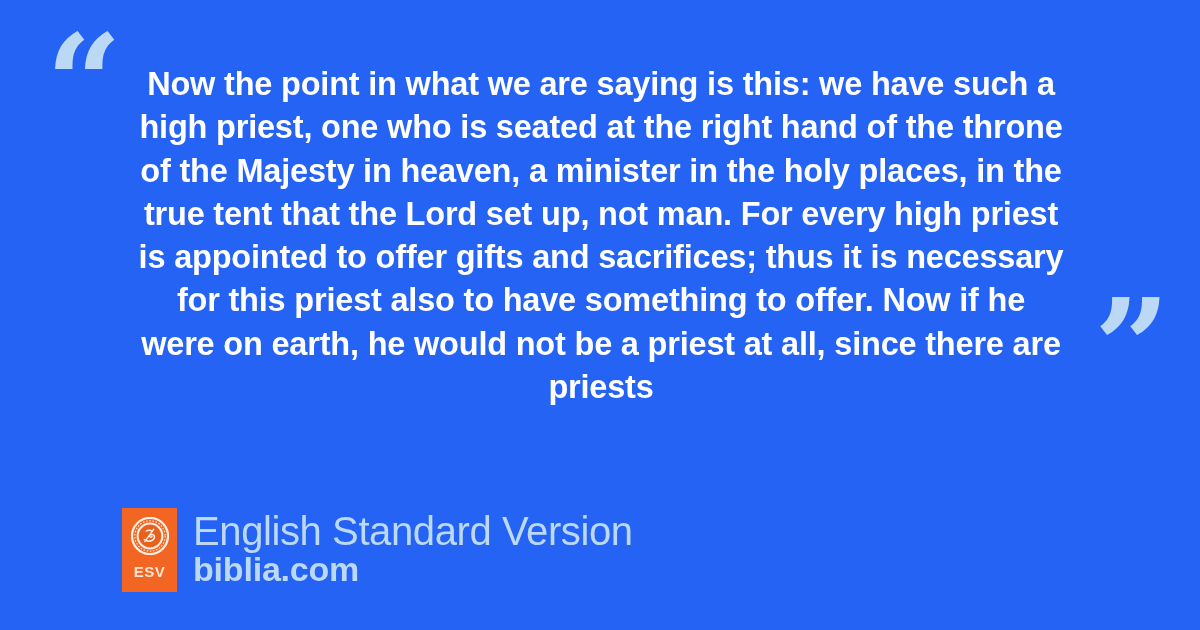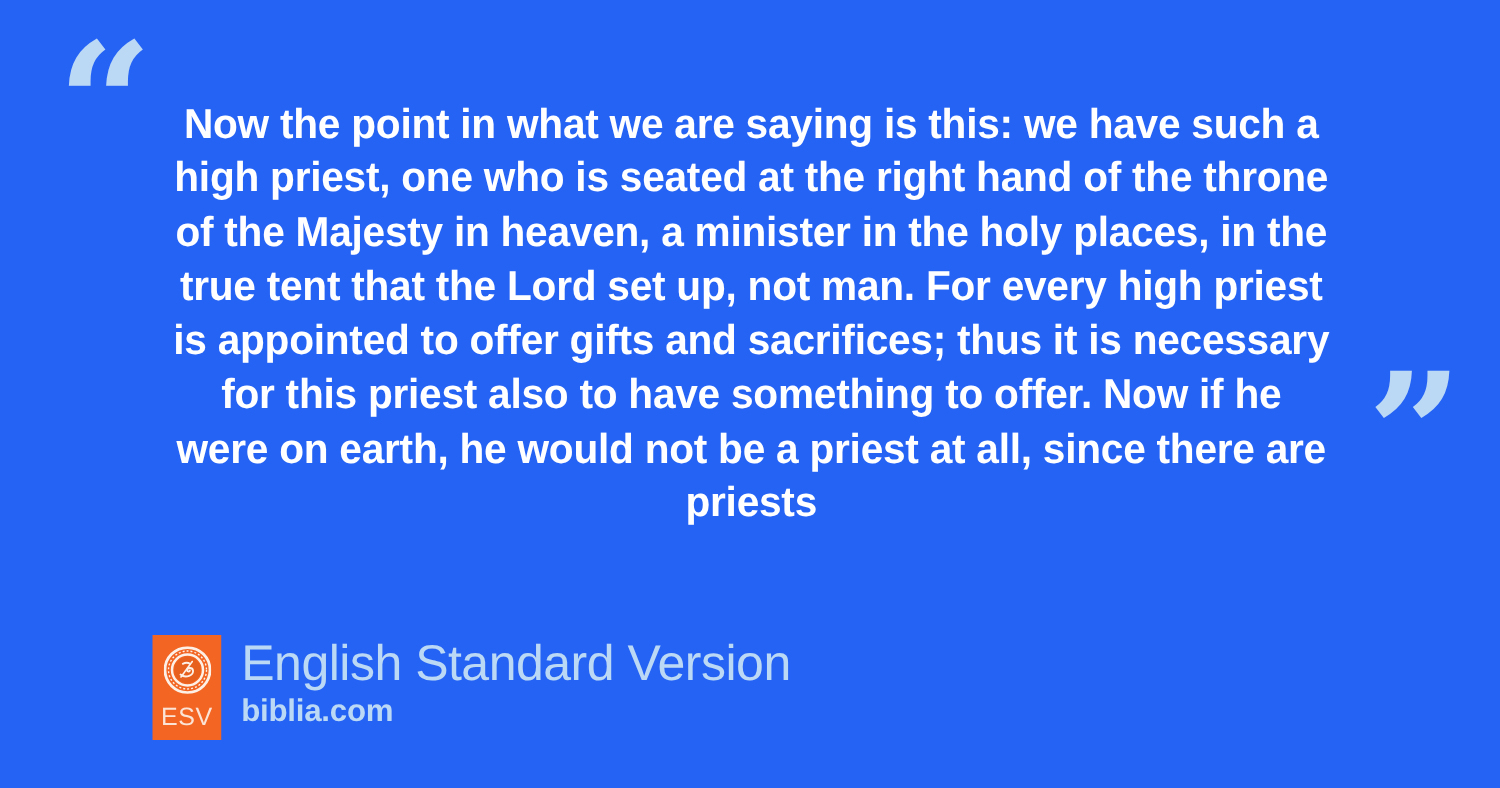--- a/index.html
+++ b/index.html
@@ -41,21 +41,21 @@
   .quote-close {
     right: 32px;
     top: 282px;
     font-size: 132px;
   }
 
   
   .quote-block {
     position: absolute;
     left: 108px;
-    top: 78px;
+    top: 62px;
     width: 986px;
     text-align: center;
   }
   .quote-line {
     display: block;
     color: #ffffff;
     font-family: "Liberation Sans", sans-serif;
     font-weight: 700;
     font-size: 33.5px;
     line-height: 43.3px;
@@ -90,22 +90,22 @@
   .logo-seal {
     width: 38px;
     height: 38px;
     position: relative;
   }
   .logo-seal svg { display: block; }
   .logo-esv-text {
     margin-top: 9px;
     color: #fbe3d5;
     font-family: "Liberation Sans", sans-serif;
-    font-weight: 400;
-    font-size: 20px;
+    font-weight: 700;
+    font-size: 15px;
     letter-spacing: 0.5px;
     line-height: 1;
   }
 
   .attrib {
     margin-left: 16px;
     display: flex;
     flex-direction: column;
     justify-content: flex-start;
     padding-top: 0px;
@@ -116,21 +116,21 @@
     font-weight: 400;
     font-size: 40px;
     line-height: 46px;
     letter-spacing: -0.4px;
     white-space: nowrap;
   }
   .attrib-url {
     color: #bbd8f5;
     font-family: "Liberation Sans", sans-serif;
     font-weight: 700;
-    font-size: 25px;
+    font-size: 34px;
     line-height: 28px;
     letter-spacing: -0.2px;
     margin-top: 1px;
     white-space: nowrap;
   }
 </style>
 </head>
 <body>
 
 <div class="card">

